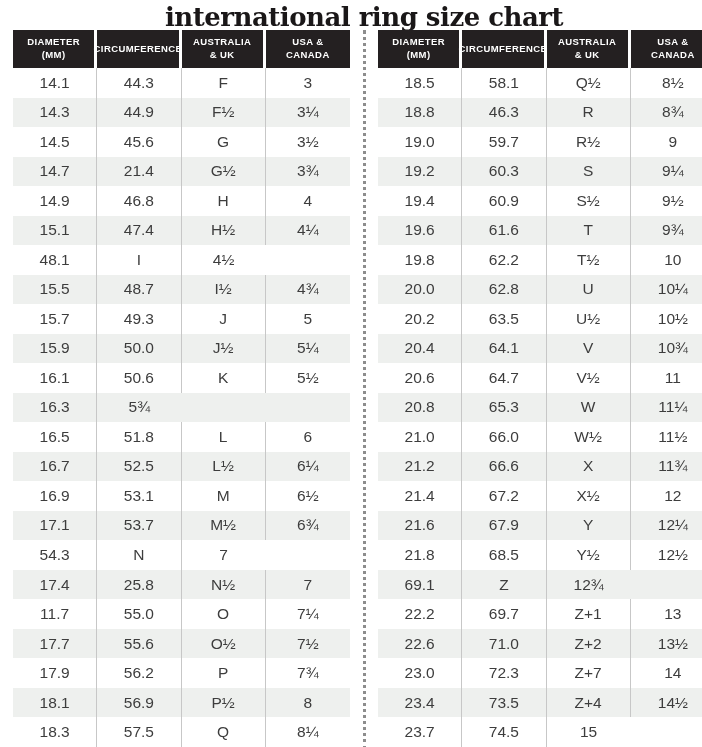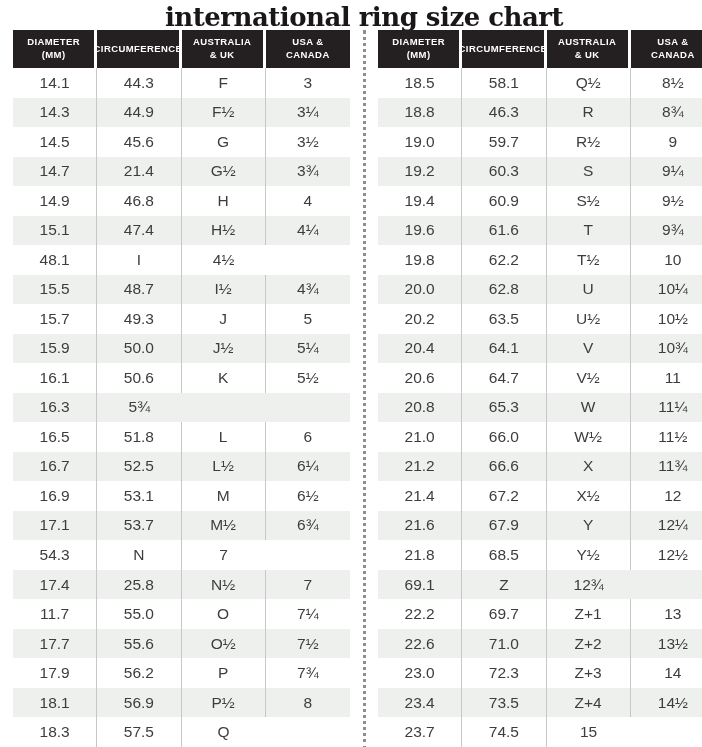--- a/index.html
+++ b/index.html
@@ -243,20 +243,21 @@
         <div class="row">
           <div class="td">18.1</div>
           <div class="td">56.9</div>
           <div class="td">P½</div>
           <div class="td">8</div>
         </div>
         <div class="row">
           <div class="td">18.3</div>
           <div class="td">57.5</div>
           <div class="td">Q</div>
+          <div class="td">8¼</div>
         </div>
       </div>
     <div class="divider-wrap">
       <div class="divider"></div>
     </div>
     <div class="table">
         <div class="thead">
           <div class="th">
             <div>DIAMETER</div>
             <div>(mm)</div>
@@ -388,21 +389,21 @@
         </div>
         <div class="row">
           <div class="td">22.6</div>
           <div class="td">71.0</div>
           <div class="td">Z+2</div>
           <div class="td">13½</div>
         </div>
         <div class="row">
           <div class="td">23.0</div>
           <div class="td">72.3</div>
-          <div class="td">Z+3</div>
+          <div class="td">Z+7</div>
           <div class="td">14</div>
         </div>
         <div class="row">
           <div class="td">23.4</div>
           <div class="td">73.5</div>
           <div class="td">Z+4</div>
           <div class="td">14½</div>
         </div>
         <div class="row">
           <div class="td">23.7</div>

